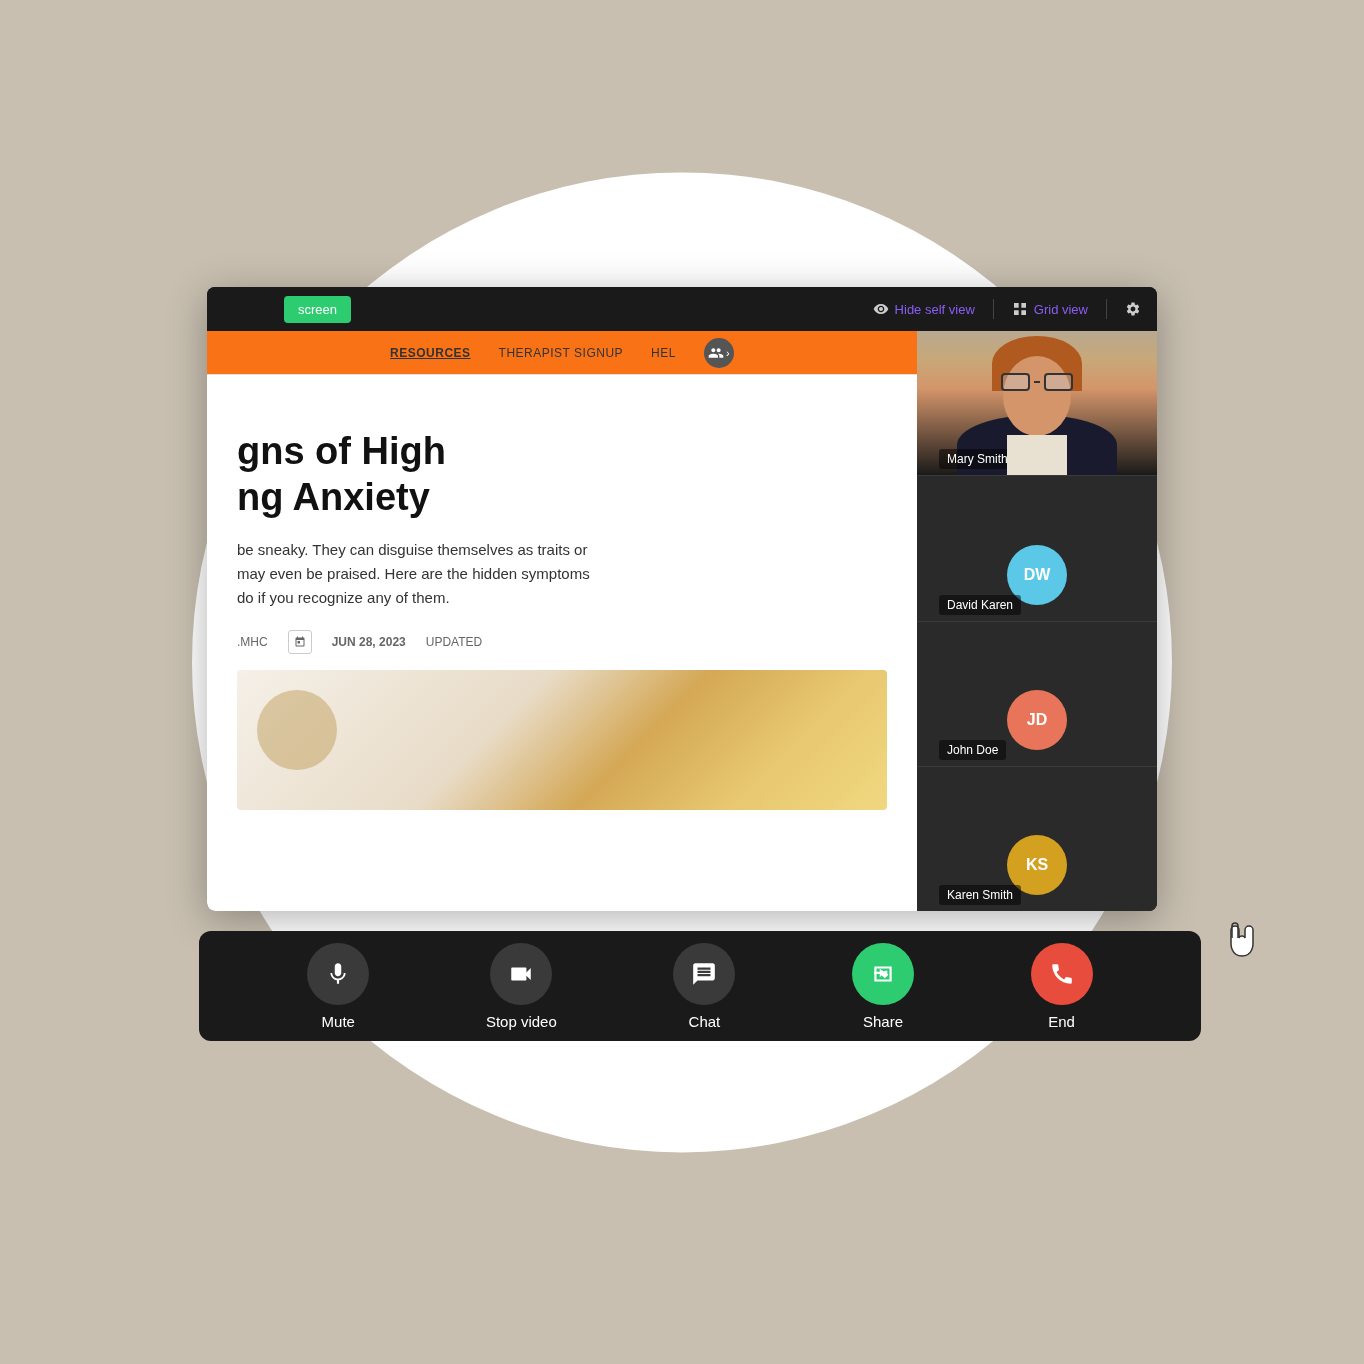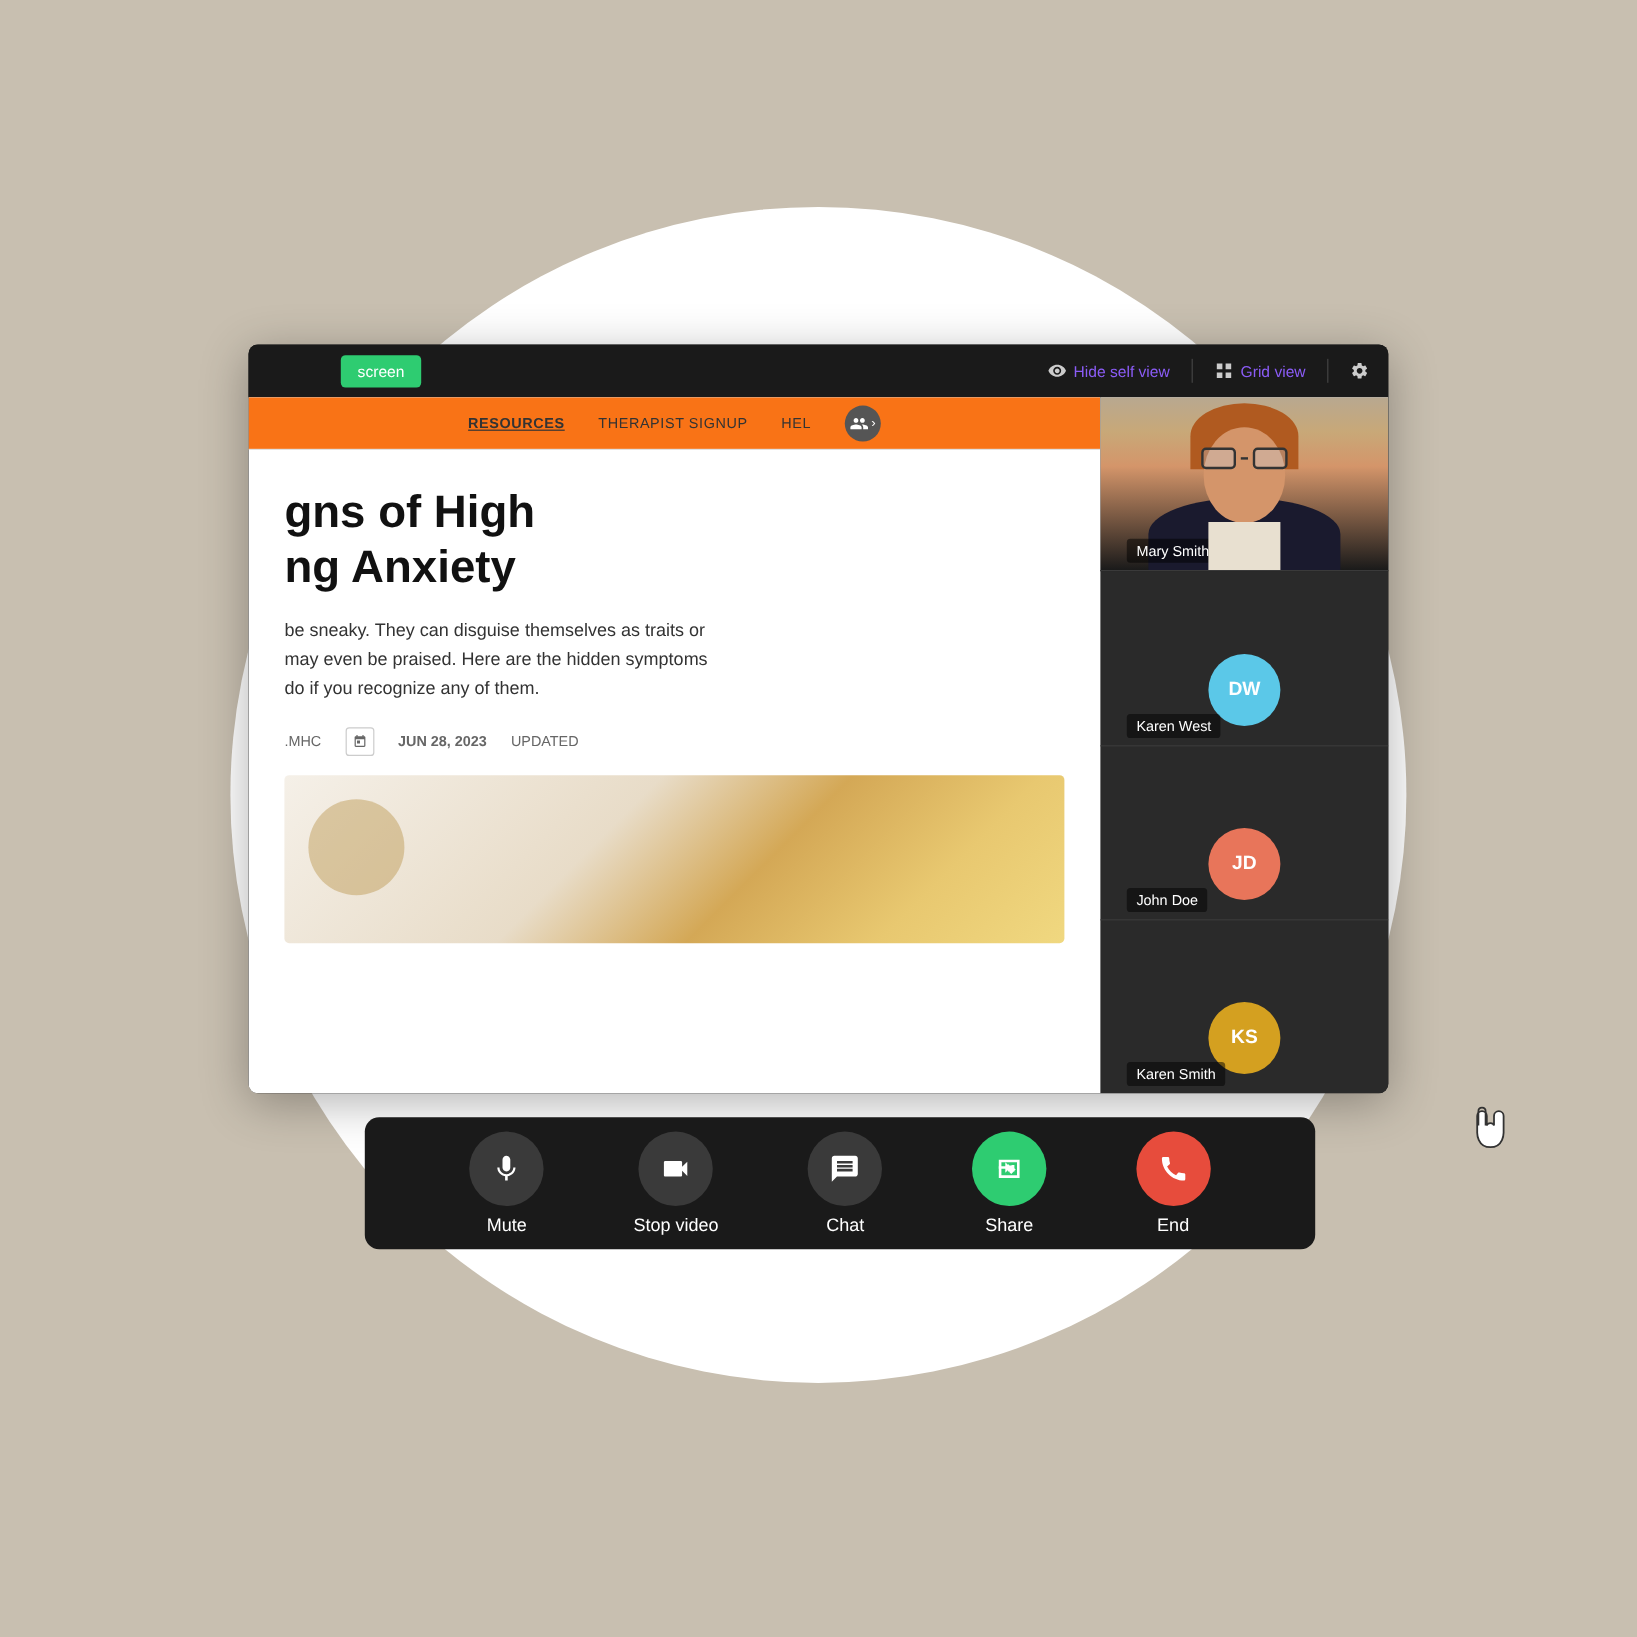--- a/index.html
+++ b/index.html
@@ -271,21 +271,21 @@
     
     .toolbar {
       background: #1a1a1a;
       border-radius: 12px;
       height: 110px;
       display: flex;
       align-items: center;
       justify-content: space-around;
       padding: 0 50px;
       margin-top: 20px;
-      width: 792px;
+      width: 1002px;
       margin-left: 36px;
     }
 
     .toolbar-btn {
       display: flex;
       flex-direction: column;
       align-items: center;
       gap: 8px;
       cursor: pointer;
     }
@@ -385,21 +385,21 @@
           <div class="nav-group-btn">
 
             <svg width="16" height="16" fill="white" viewBox="0 0 24 24">
               <path d="M16 11c1.66 0 2.99-1.34 2.99-3S17.66 5 16 5c-1.66 0-3 1.34-3 3s1.34 3 3 3zm-8 0c1.66 0 2.99-1.34 2.99-3S9.66 5 8 5C6.34 5 5 6.34 5 8s1.34 3 3 3zm0 2c-2.33 0-7 1.17-7 3.5V19h14v-2.5c0-2.33-4.67-3.5-7-3.5zm8 0c-.29 0-.62.02-.97.05 1.16.84 1.97 1.97 1.97 3.45V19h6v-2.5c0-2.33-4.67-3.5-7-3.5z"></path>
             </svg>
             <span style="color:white;font-size:11px;margin-left:2px">›</span>
           </div>
         </div>
 
         <div class="web-content">
-          <h1 class="article-title" style="white-space:pre-line;">gns of High
+          <h1 class="article-title" style="white-space:pre-line;margin-top:24px;">gns of High
 ng Anxiety</h1>
           <p class="article-body" style="white-space:pre-line;">be sneaky. They can disguise themselves as traits or
 may even be praised. Here are the hidden symptoms
 do if you recognize any of them.</p>
           <div class="article-meta">
             <span>.MHC</span>
             <div class="meta-icon">
               <svg width="12" height="12" fill="#666" viewBox="0 0 24 24">
                   <path d="M19 3h-1V1h-2v2H8V1H6v2H5c-1.11 0-1.99.9-1.99 2L3 19c0 1.1.89 2 2 2h14c1.1 0 2-.9 2-2V5c0-1.1-.9-2-2-2zm0 16H5V8h14v11zM7 10h5v5H7z"></path>
                 </svg>
@@ -433,21 +433,21 @@
               <div style="position:absolute;bottom:0;left:50%;transform:translateX(-50%);width:60px;height:40px;background:#e8e0d0;z-index:3;"></div>
             </div>
           </div>
           <span class="participant-name">Mary Smith</span>
         </div>
 
         <div class="participant-item">
           <div class="avatar-circle avatar-dw">
             <span>DW</span>
           </div>
-          <span class="participant-name">Karen West</span>
+          <span class="participant-name">David Karen</span>
         </div>
 
         <div class="participant-item">
           <div class="avatar-circle avatar-jd">
             <span>JD</span>
           </div>
           <span class="participant-name">John Doe</span>
         </div>
 
         <div class="participant-item" style="border-bottom:none;">

